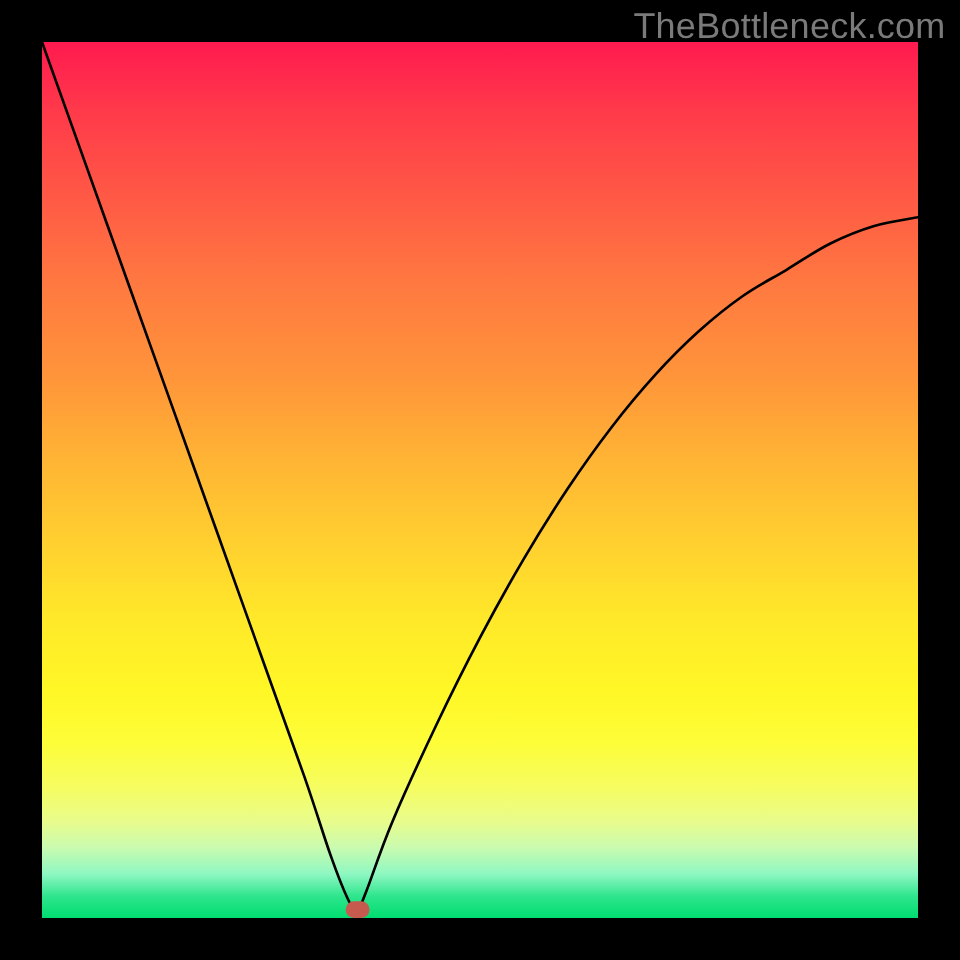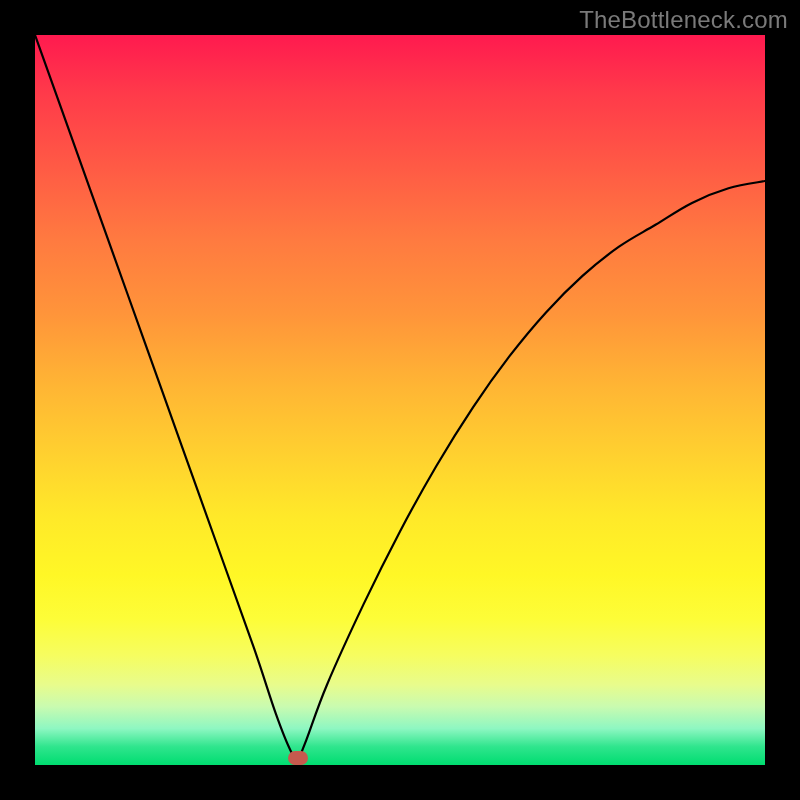--- a/index.html
+++ b/index.html
@@ -47,21 +47,21 @@
       #8ef7c2 95%,
       #2fe58d 97.5%,
       #00dd70 100%
     );
   }
   .watermark {
     position: absolute;
     top: 6px;
     right: 12px;
     color: #7a7a7a;
-    font-size: 24px;
+    font-size: 30px;
     letter-spacing: 0.2px;
     font-weight: 400;
   }
   svg.curve {
     position: absolute;
     inset: 0;
   }
   .marker {
     position: absolute;
     width: 20px;

